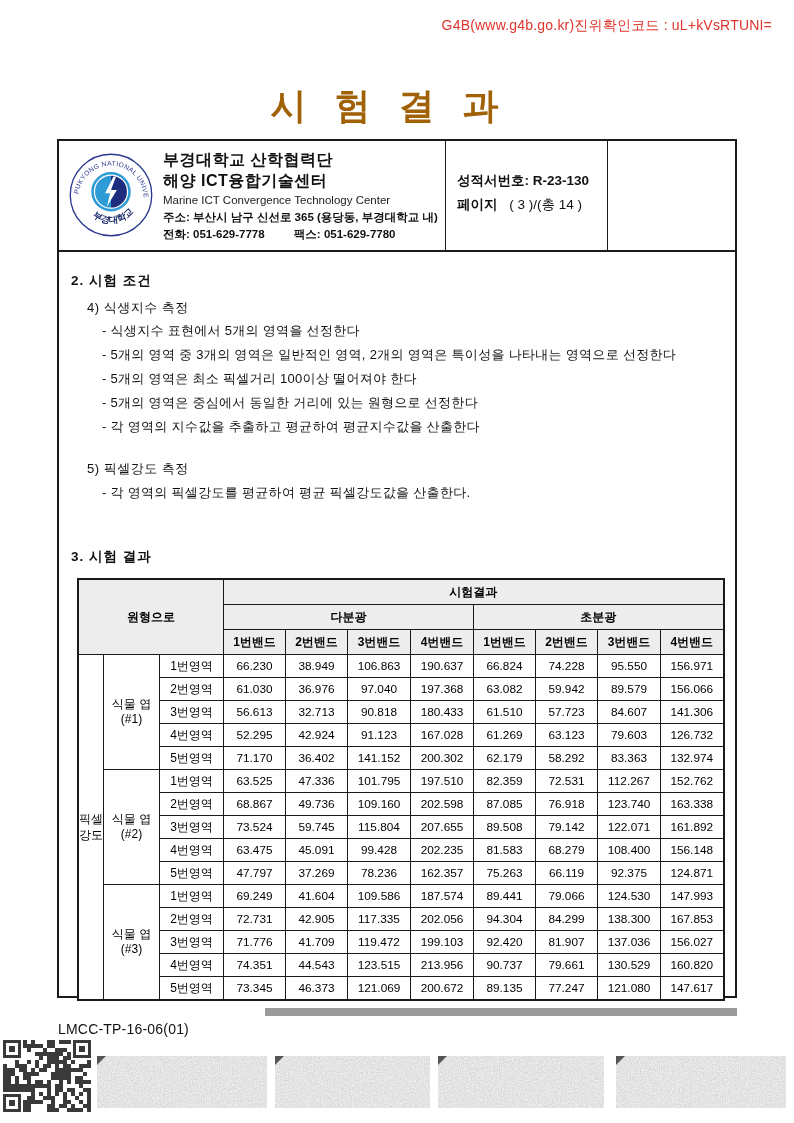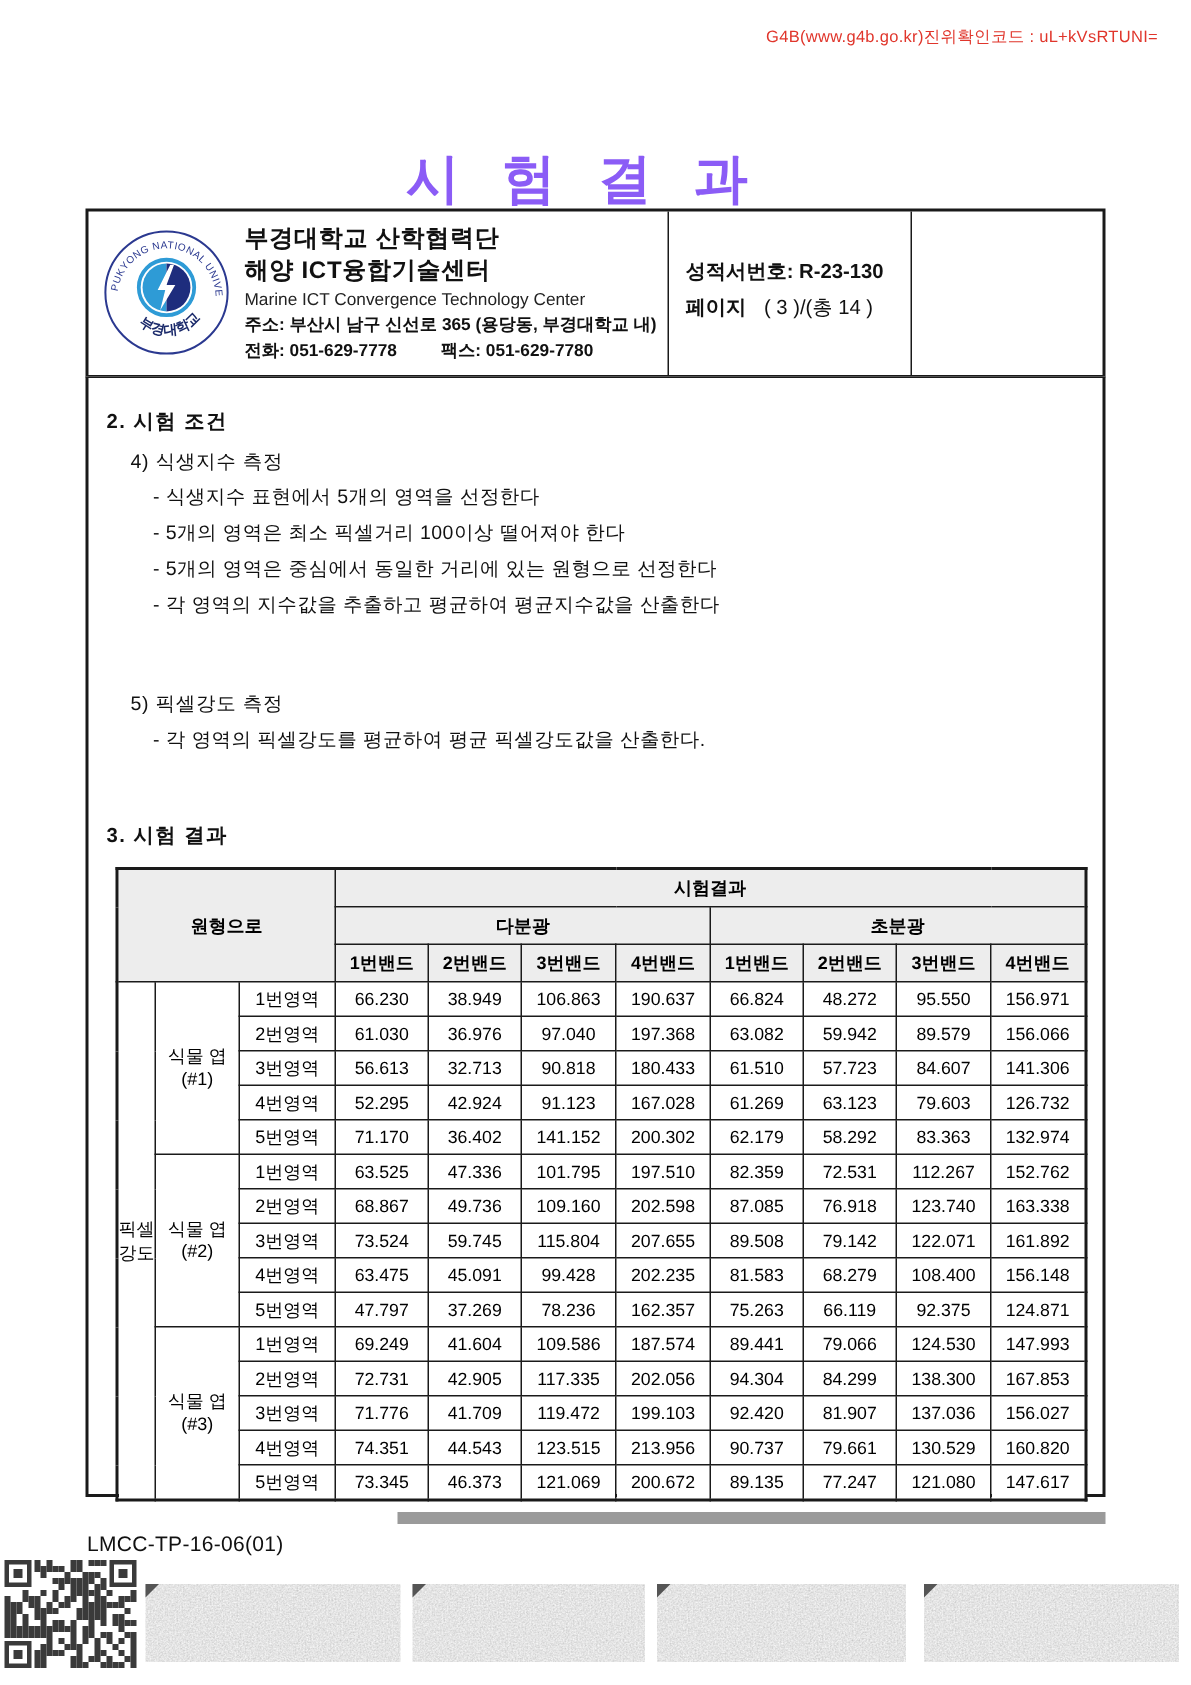--- a/index.html
+++ b/index.html
@@ -1,24 +1,24 @@
 <!DOCTYPE html>
 <html><head>
 <meta charset="utf-8">
 <style>
   html,body{margin:0;padding:0;background:#fff;}
   .page{position:relative;width:794px;height:1123px;background:#ffffff;overflow:hidden;
         font-family:"Liberation Sans","DejaVu Sans",sans-serif;color:#111;}
 
   
-  .g4b{position:absolute;top:17px;right:22px;font-size:11px;color:#e0352b;letter-spacing:.2px;}
+  .g4b{position:absolute;top:17px;right:22px;font-size:14px;color:#e0352b;letter-spacing:.2px;}
 
   
   .title{position:absolute;top:82px;left:0;right:16px;text-align:center;
-         font-size:36px;font-weight:bold;letter-spacing:9px;color:#8b5cf6;margin-top:13px;}
+         font-size:36px;font-weight:bold;letter-spacing:9px;color:#a16207;}
 
   
   .hdr{position:absolute;left:57px;top:139px;width:680px;height:113px;
        border:2px solid #1a1a1a;box-sizing:border-box;background:#fff;}
   .hdr .logo{position:absolute;left:10px;top:12px;width:84px;height:84px;}
   .hdr .org{position:absolute;left:104px;top:8px;width:280px;}
   .org .l1{font-size:16px;font-weight:bold;line-height:21px;letter-spacing:.5px;}
   .org .l2{font-size:16px;font-weight:bold;line-height:21px;letter-spacing:.5px;}
   .org .len{font-size:11.5px;color:#222;line-height:16px;margin-top:1px;}
   .org .ladr{font-size:11.5px;font-weight:bold;line-height:16px;margin-top:1px;}
@@ -131,20 +131,21 @@
         <span class="pgv">( 3 )/(총 14 )</span>
       </div>
     </div>
   </div>
 
   <div class="main">
     <div class="sec-h" style="top:20px">2. 시험 조건</div>
     <div class="sub-h" style="top:47px">4) 식생지수 측정</div>
     <div class="cond-list" style="top:67px">
         <div class="cond-item">- 식생지수 표현에서 5개의 영역을 선정한다</div>
+        <div class="cond-item">- 5개의 영역 중 3개의 영역은 일반적인 영역, 2개의 영역은 특이성을 나타내는 영역으로 선정한다</div>
         <div class="cond-item">- 5개의 영역은 최소 픽셀거리 100이상 떨어져야 한다</div>
         <div class="cond-item">- 5개의 영역은 중심에서 동일한 거리에 있는 원형으로 선정한다</div>
         <div class="cond-item">- 각 영역의 지수값을 추출하고 평균하여 평균지수값을 산출한다</div>
       </div>
     <div class="sub-h" style="top:208px">5) 픽셀강도 측정</div>
     <div class="cond-list" style="top:229px">
         <div class="cond-item">- 각 영역의 픽셀강도를 평균하여 평균 픽셀강도값을 산출한다.</div>
       </div>
 
     <div class="sec-h" style="top:296px">3. 시험 결과</div>
@@ -189,21 +190,21 @@
             <td rowspan="5" class="grp-cell">
               <div>식물 엽</div>
               <div>(#1)</div>
             </td>
             <td class="area-cell">1번영역</td>
             <td>66.230</td>
             <td>38.949</td>
             <td>106.863</td>
             <td>190.637</td>
             <td>66.824</td>
-            <td>48.272</td>
+            <td>74.228</td>
             <td>95.550</td>
             <td>156.971</td>
           </tr>
           <tr>
             <td class="area-cell">2번영역</td>
             <td>61.030</td>
             <td>36.976</td>
             <td>97.040</td>
             <td>197.368</td>
             <td>63.082</td>

